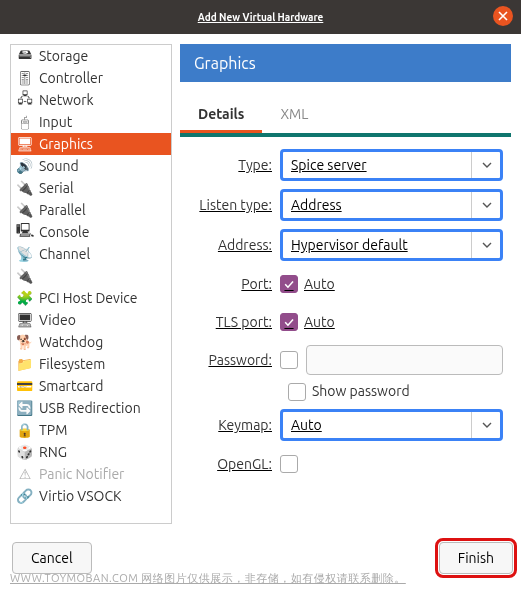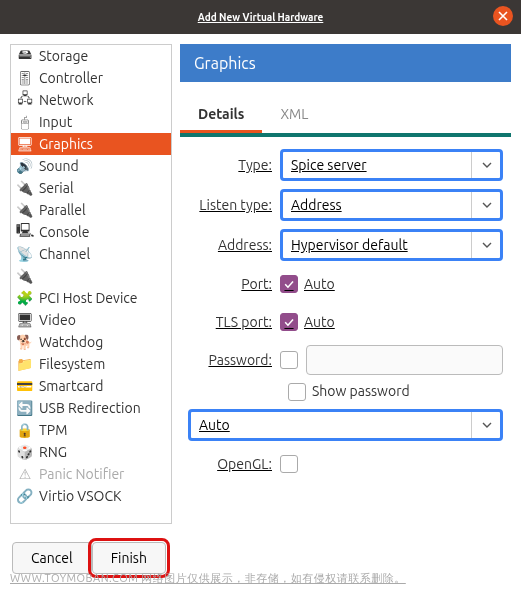--- a/index.html
+++ b/index.html
@@ -24,21 +24,21 @@
   .combo { flex: 1; height: 32px; border: 3px solid #3b82f6; border-radius: 4px; display: flex; align-items: center; padding: 0 8px; font-size: 14px; background: #fff; position: relative; justify-content: space-between; cursor: pointer; }
   .combo .arrow-sep { border-left: 1px solid #ccc; height: 100%; display: flex; align-items: center; padding-left: 10px; margin-left: 8px; }
   .combo .arrow-sep svg { width: 10px; height: 10px; }
   .checkbox { width: 18px; height: 18px; border: 1px solid #aaa; border-radius: 3px; display: inline-flex; align-items: center; justify-content: center; cursor: pointer; background:#fff; }
   .checkbox.checked { background: #924d8b; border-color: #924d8b; }
   .checkbox.checked::after { content: "✓"; color: #fff; font-size: 13px; font-weight: bold; }
   .check-label { font-size: 14px; margin-left: 6px; color: #333; }
   .passbox { flex:1; display:flex; align-items:center; gap:8px; }
   .passbox input { flex:1; height:30px; border:1px solid #bbb; border-radius:4px; background:#fafafa; }
   .showpw-row { padding-left: 100px; display:flex; align-items:flex-start; margin-bottom:8px; }
-  .footer { display: flex; justify-content: flex-start; padding: 8px 19px 12px 12px; }
+  .footer { display: flex; justify-content: space-between; padding: 8px 8px 12px 12px; }
   .btn { padding: 7px 18px; font-size: 14px; border: 1px solid #bbb; border-radius: 4px; background: #f7f7f7; cursor: pointer; }
   .btn.highlight { outline: 3px solid #d11; outline-offset: 1px; }
   .watermark { position:absolute; bottom:4px; left:10px; font-size:11px; color:#aaa; letter-spacing:0.5px;text-decoration:underline; }
 </style>
 </head>
 <body>
 
 <div class="titlebar">
   <span>Add New Virtual Hardware</span>
   <span class="close-btn">
@@ -200,20 +200,21 @@
           <input type="password" style="">
         </div>
       </div>
 
       <div class="showpw-row">
         <span class="checkbox"></span>
         <span class="check-label">Show password</span>
       </div>
 
       <div class="form-row">
+        <label>Keymap:</label>
         <div class="combo">
           <span>Auto</span>
           <span class="arrow-sep">
               <svg viewBox="0 0 10 10">
                 <path d="M1 3 L5 7 L9 3" stroke="#555" fill="none" stroke-width="1.4"></path>
               </svg>
             </span>
         </div>
       </div>
 

